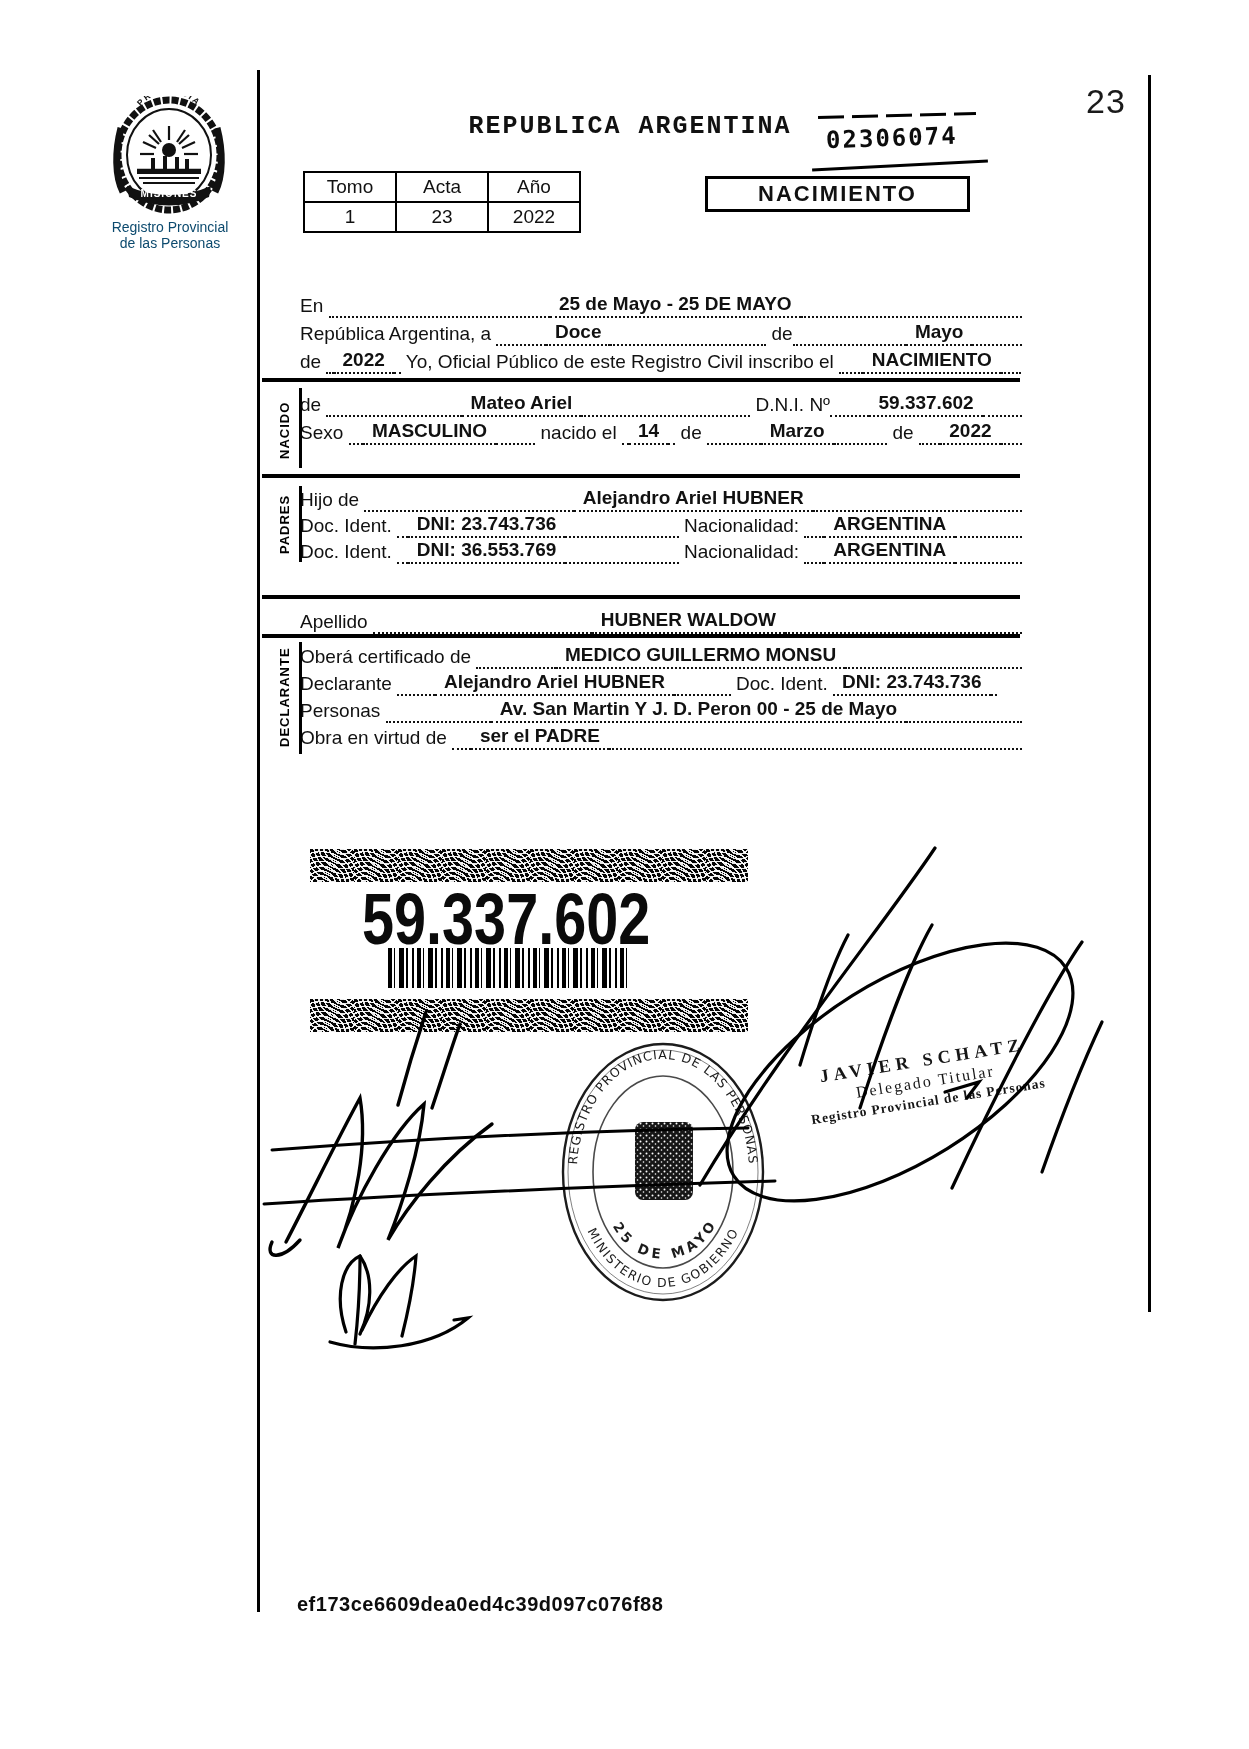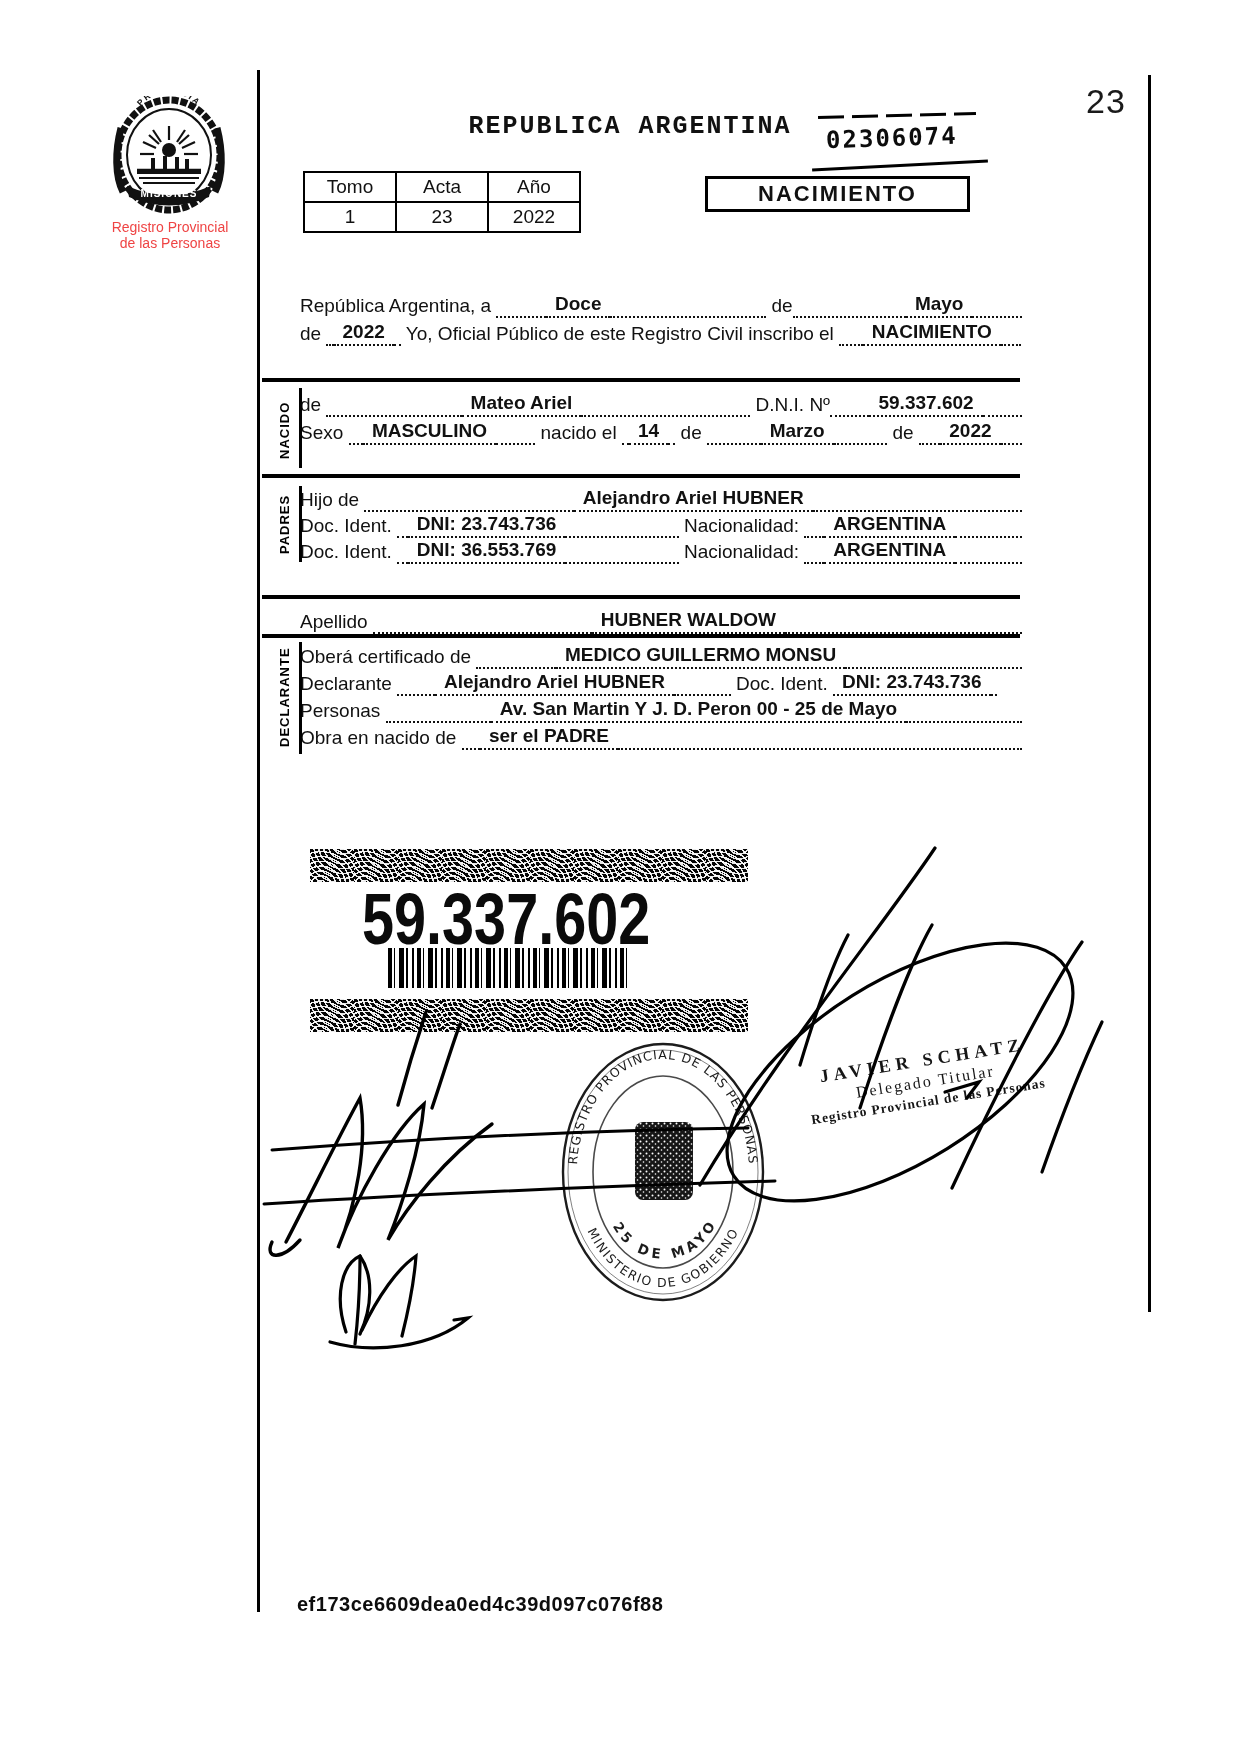--- a/index.html
+++ b/index.html
@@ -12,21 +12,21 @@
   }
   .abs { position:absolute; }
 
   
   .border-left  { left:257px; top:70px;  width:3px; height:1542px; background:#000; }
   .border-right { left:1148px; top:75px; width:3px; height:1237px; background:#000; }
   .page-num { left:1086px; top:82px; font-size:34px; color:#1a1a1a; letter-spacing:1px; }
 
   
   .logo-svg { left:103px; top:96px; }
-  .agency { left:80px; top:219px; width:180px; text-align:center; font-size:14px; line-height:16px; color:#ef4444; }
+  .agency { left:80px; top:219px; width:180px; text-align:center; font-size:14px; line-height:16px; color:#0c4a6e; }
   .title { left:448px; top:112px; width:364px; text-align:center;
            font-family:"Liberation Mono", monospace; font-weight:bold; font-size:25px; letter-spacing:2px; }
   .stamp-wrap { left:812px; top:106px; width:180px; }
   .stamp-scribble { position:absolute; left:6px; top:8px; width:158px; height:3px; transform:rotate(-1.5deg);
       background:repeating-linear-gradient(90deg,#000 0 26px, transparent 26px 34px); }
   .stamp-number { position:absolute; left:14px; top:18px; font-family:"DejaVu Sans Mono", monospace;
       font-weight:bold; font-size:24px; letter-spacing:2px; transform:rotate(-2deg); color:#0c0c0c; }
   .stamp-underline { position:absolute; left:0px; top:58px; width:176px; height:3px; background:#000; transform:rotate(-3deg); }
 
   .rec-table { left:303px; top:171px; border-collapse:collapse;border-radius:31px; }
@@ -155,20 +155,26 @@
       <td>1</td>
       <td>23</td>
       <td>2022</td>
     </tr>
   </tbody>
     </table>
 
   <div class="abs nac-box">NACIMIENTO</div>
 
   <div class="abs fblock b1">
+      <div class="fline">
+        <span class="seg-l">En </span>
+        <span class="seg-f" style="flex-grow: 1.1;"></span>
+        <span class="seg-v">25 de Mayo - 25 DE MAYO</span>
+        <span class="seg-f" style="flex-grow: 1.1;"></span>
+      </div>
       <div class="fline">
         <span class="seg-l">República Argentina, a </span>
         <span class="seg-f" style="flex-grow: 0.35;"></span>
         <span class="seg-v">Doce</span>
         <span class="seg-f" style="flex-grow: 1.1;"></span>
         <span class="seg-l"> de</span>
         <span class="seg-f" style="flex-grow: 0.8;"></span>
         <span class="seg-v">Mayo</span>
         <span class="seg-f" style="flex-grow: 0.35;"></span>
       </div>
@@ -269,21 +275,21 @@
         <span class="seg-v">DNI: 23.743.736</span>
         <span class="seg-f" style="flex-grow: 0.05;"></span>
       </div>
       <div class="fline">
         <span class="seg-l">Personas </span>
         <span class="seg-f" style="flex-grow: 0.5;"></span>
         <span class="seg-v">Av. San Martin Y J. D. Peron 00 - 25 de Mayo</span>
         <span class="seg-f" style="flex-grow: 0.55;"></span>
       </div>
       <div class="fline">
-        <span class="seg-l">Obra en nacido de </span>
+        <span class="seg-l">Obra en virtud de </span>
         <span class="seg-f" style="flex-grow: 0.1;"></span>
         <span class="seg-v">ser el PADRE</span>
         <span class="seg-f" style="flex-grow: 2.2;"></span>
       </div>
     </div>
 
   <div class="abs vlabel vl-nacido">NACIDO</div>
   <div class="abs vlabel vl-padres">PADRES</div>
   <div class="abs vlabel vl-decl">DECLARANTE</div>
   <div class="abs bracket bk-nacido"></div>

